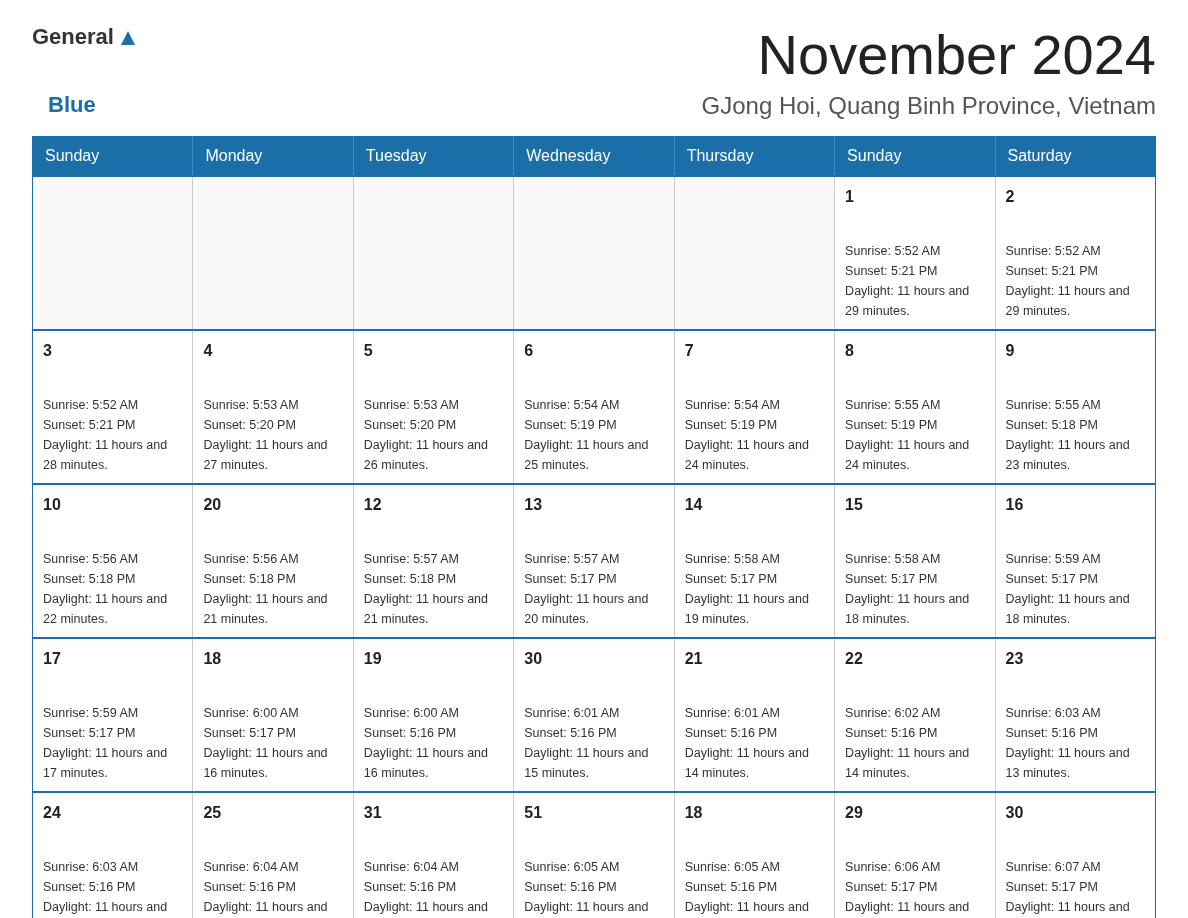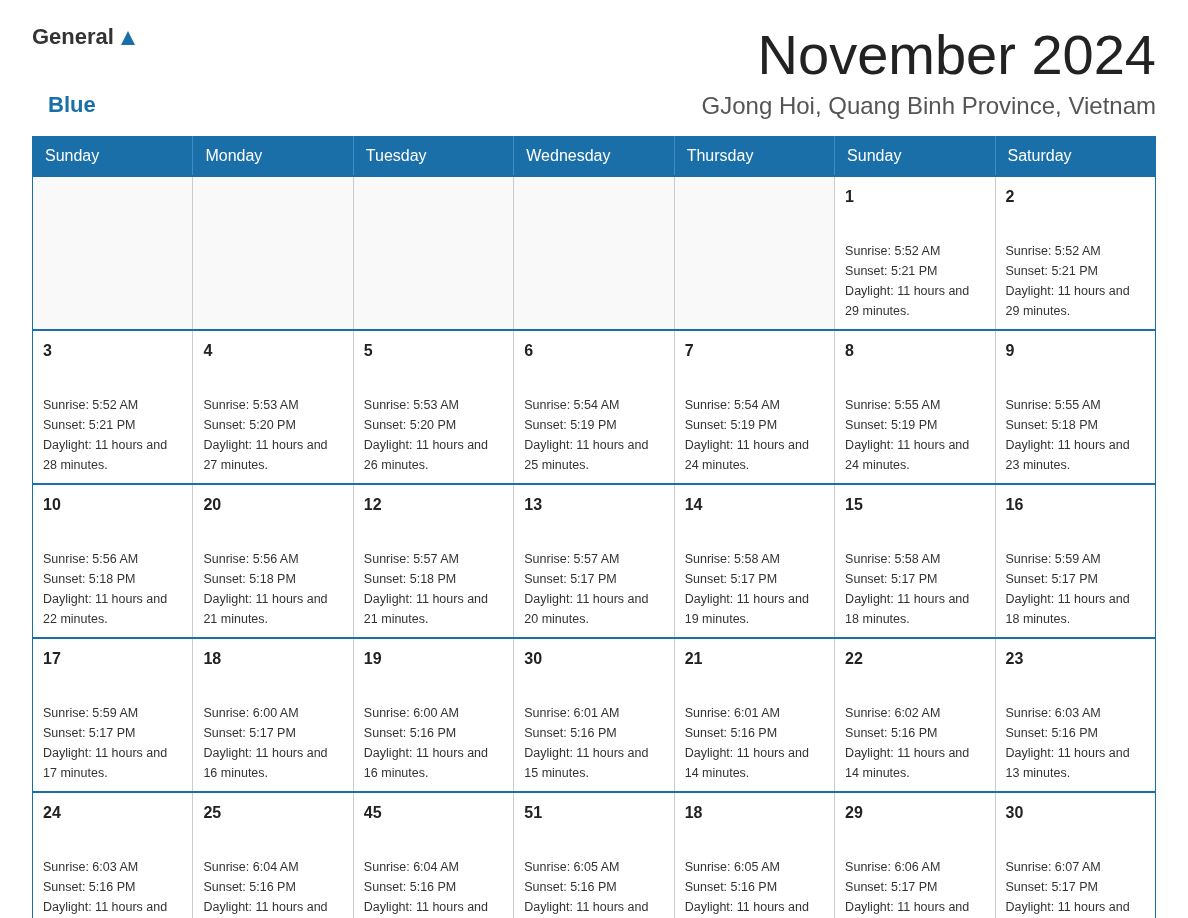--- a/index.html
+++ b/index.html
@@ -244,21 +244,21 @@
       <tr>
         <td>
           <span class="day-number">24</span>
           <div class="day-info">Sunrise: 6:03 AM<br>Sunset: 5:16 PM<br>Daylight: 11 hours and 13 minutes.</div>
         </td>
         <td>
           <span class="day-number">25</span>
           <div class="day-info">Sunrise: 6:04 AM<br>Sunset: 5:16 PM<br>Daylight: 11 hours and 12 minutes.</div>
         </td>
         <td>
-          <span class="day-number">45</span>
+          <span class="day-number">31</span>
           <div class="day-info">Sunrise: 6:04 AM<br>Sunset: 5:16 PM<br>Daylight: 11 hours and 12 minutes.</div>
         </td>
         <td>
           <span class="day-number">51</span>
           <div class="day-info">Sunrise: 6:05 AM<br>Sunset: 5:16 PM<br>Daylight: 11 hours and 11 minutes.</div>
         </td>
         <td>
           <span class="day-number">18</span>
           <div class="day-info">Sunrise: 6:05 AM<br>Sunset: 5:16 PM<br>Daylight: 11 hours and 11 minutes.</div>
         </td>

